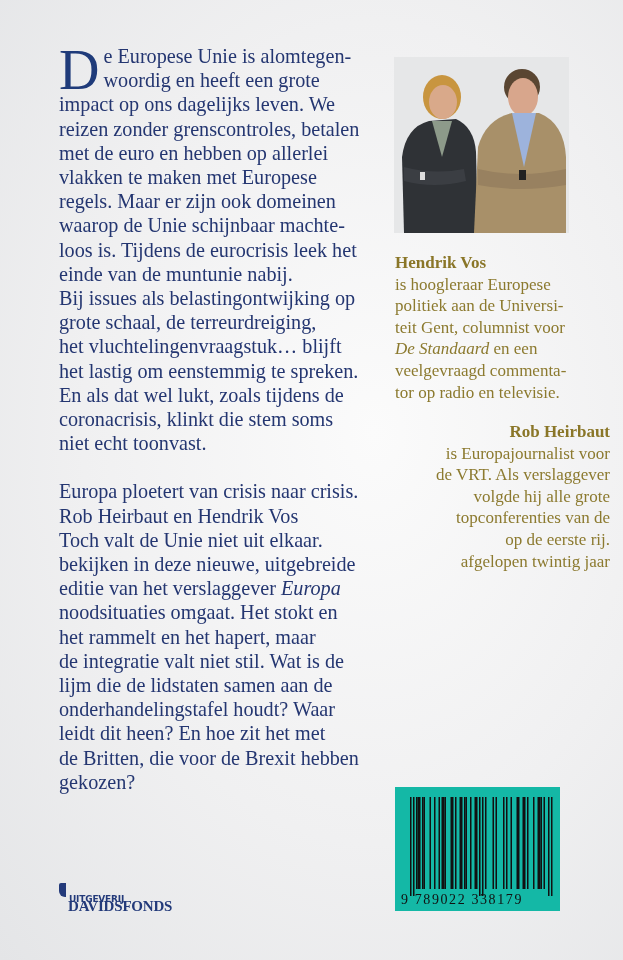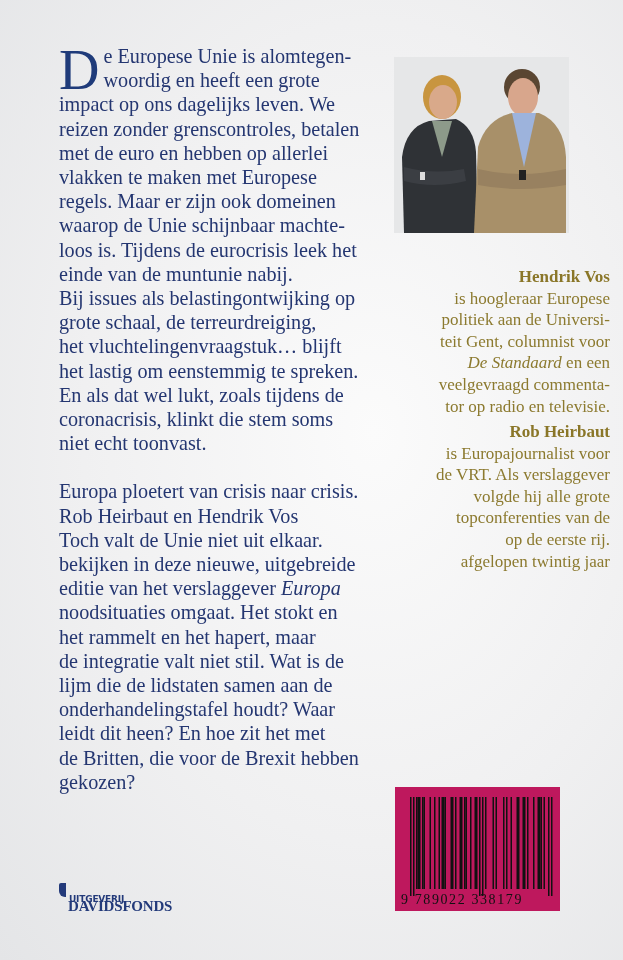--- a/index.html
+++ b/index.html
@@ -28,26 +28,26 @@
     overflow: hidden;
   }
   .photo svg { display: block; }
 
   .bio {
     position: absolute; left: 395px; width: 215px;
     color: #8c7a2f; font-size: 17px; line-height: 21.6px;
   }
   .bio .name { font-weight: bold; display: block; color: #8a7628; }
   .bio .line { white-space: nowrap; }
-  .bio1 { top: 266px; text-align: right; }
+  .bio1 { top: 252px; }
   .bio2 { top: 421px; text-align: right; }
 
   .barcode-box {
     position: absolute; left: 395px; top: 787px; width: 165px; height: 124px;
-    background: #be185d;
+    background: #14b8a6;
   }
   .barcode-box svg { position: absolute; left: 0; top: 0; }
   .isbn {
     position: absolute; left: 6px; top: 105px; font-size: 14px; color: #111;
     letter-spacing: 1.6px; white-space: nowrap;
   }
 
   .logo {
     position: absolute; left: 59px; top: 882px; color: #233a7a;
     font-family: "DejaVu Sans", "Liberation Sans", sans-serif; font-weight: bold;

